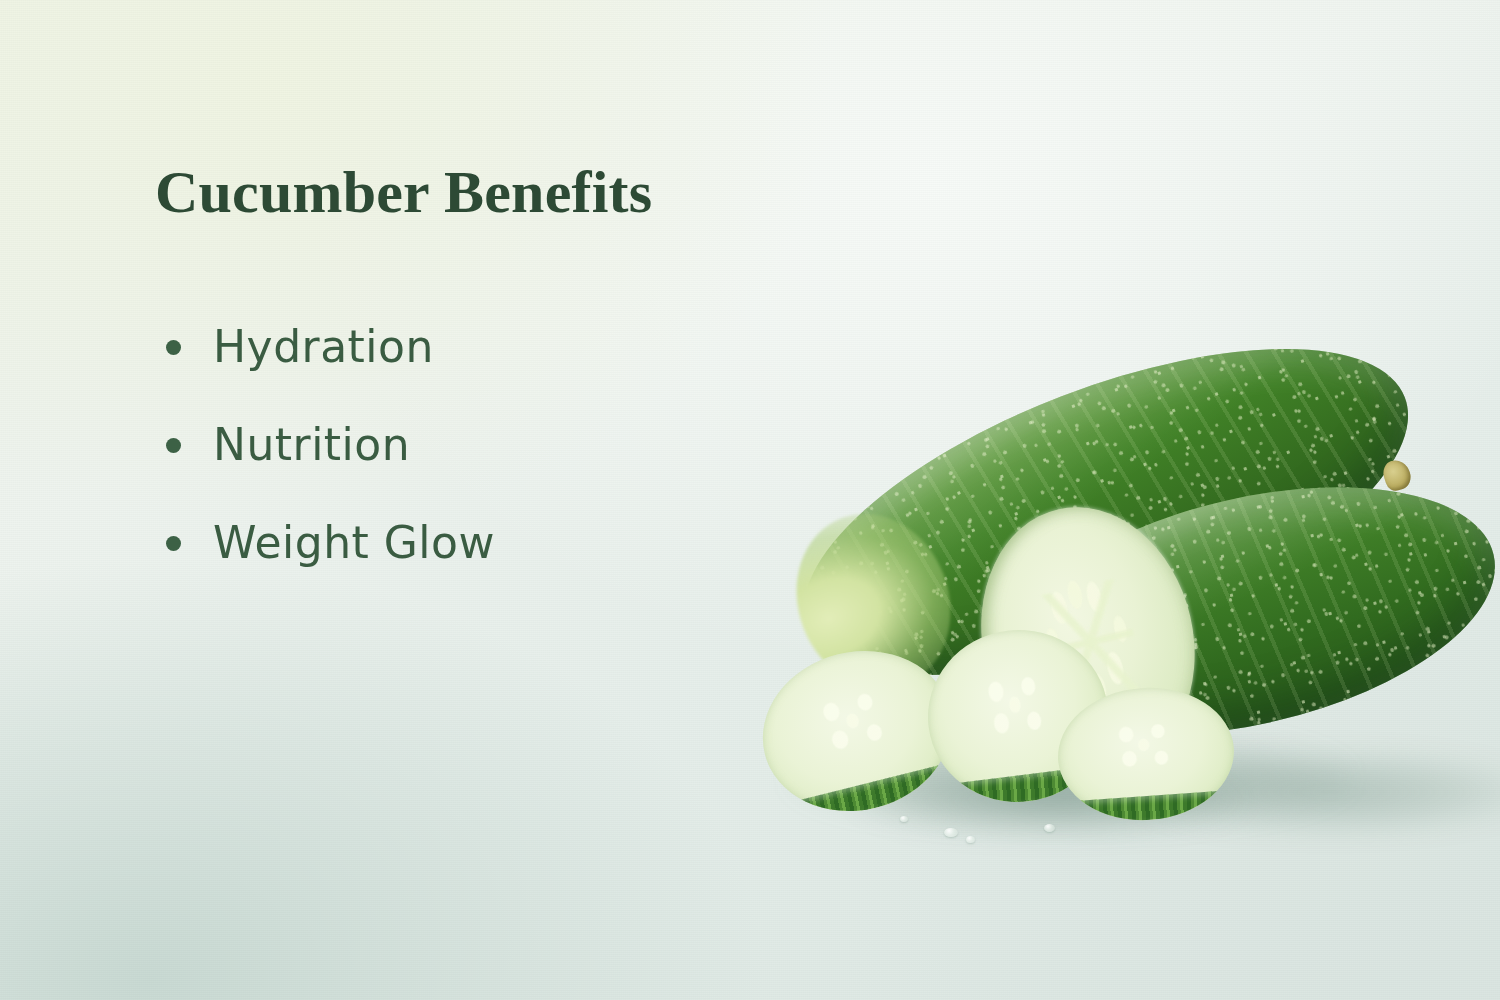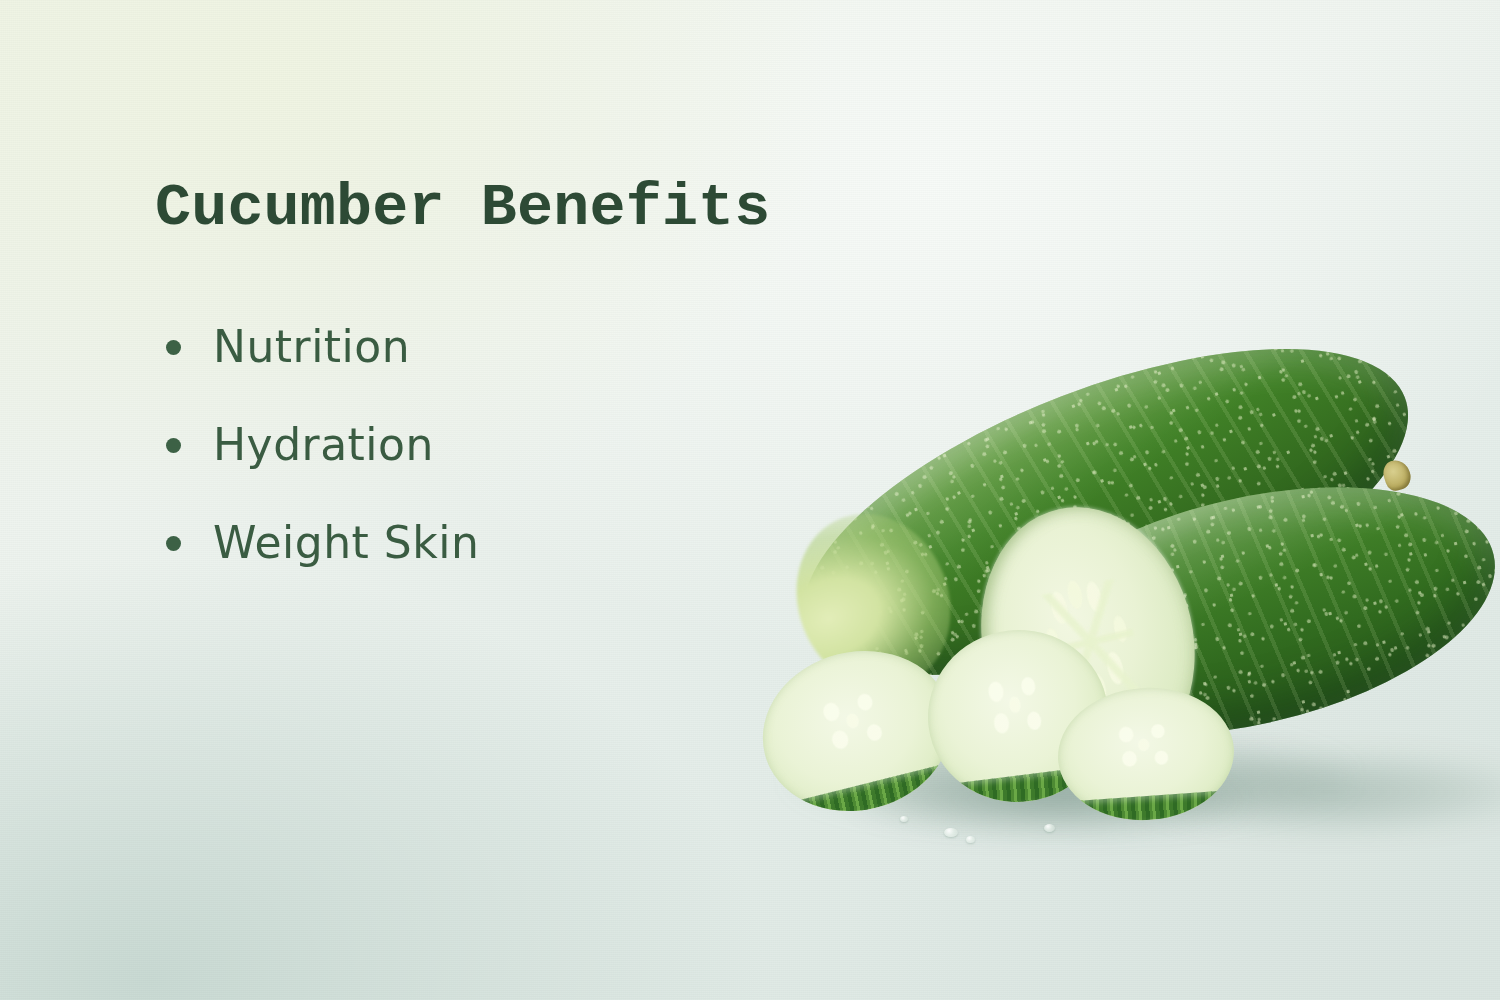--- a/index.html
+++ b/index.html
@@ -30,22 +30,22 @@
     background-image:
       repeating-linear-gradient(0deg,  rgba(255,255,255,.55) 0 1px, rgba(140,165,150,.10) 1px 2px),
       repeating-linear-gradient(90deg, rgba(255,255,255,.55) 0 1px, rgba(140,165,150,.10) 1px 2px);
     mix-blend-mode: multiply;
   }
 
   
   #title {
     position: absolute;
     left: 155px;
-    top: 178px;
-    font-family: Liberation Mono, monospace;
+    top: 162px;
+    font-family: Liberation Serif, serif;
     font-weight: 700;
     font-size: 60px;
     letter-spacing: .2px;
     line-height: 1;
     white-space: nowrap;
   }
   #bullets {
     position: absolute;
     left: 166px;
     top: 298px;
@@ -217,31 +217,31 @@
 <div id="slide">
 
   <div id="texture"></div>
 
   <h1 id="title" style="color:#2d4a35;margin:0;">Cucumber Benefits</h1>
 
   <ul id="bullets">
 
     <li>
       <span class="dot" style="background:#3c6145;"></span>
+      <span class="blabel" style="color:#3a5c42;">Hydration</span>
+    </li>
+
+    <li>
+      <span class="dot" style="background:#3c6145;"></span>
       <span class="blabel" style="color:#3a5c42;">Nutrition</span>
     </li>
 
     <li>
       <span class="dot" style="background:#3c6145;"></span>
-      <span class="blabel" style="color:#3a5c42;">Hydration</span>
-    </li>
-
-    <li>
-      <span class="dot" style="background:#3c6145;"></span>
-      <span class="blabel" style="color:#3a5c42;">Weight Skin</span>
+      <span class="blabel" style="color:#3a5c42;">Weight Glow</span>
     </li>
 
 
   </ul>
 
   <div id="photo">
 
     <div class="o shadow" style="left:90px;top:400px;width:560px;height:96px;"></div>
     <div class="o shadow" style="left:150px;top:430px;width:400px;height:78px;opacity:.85;"></div>
     <div class="o shadow" style="left:420px;top:420px;width:420px;height:84px;opacity:.8;"></div>

